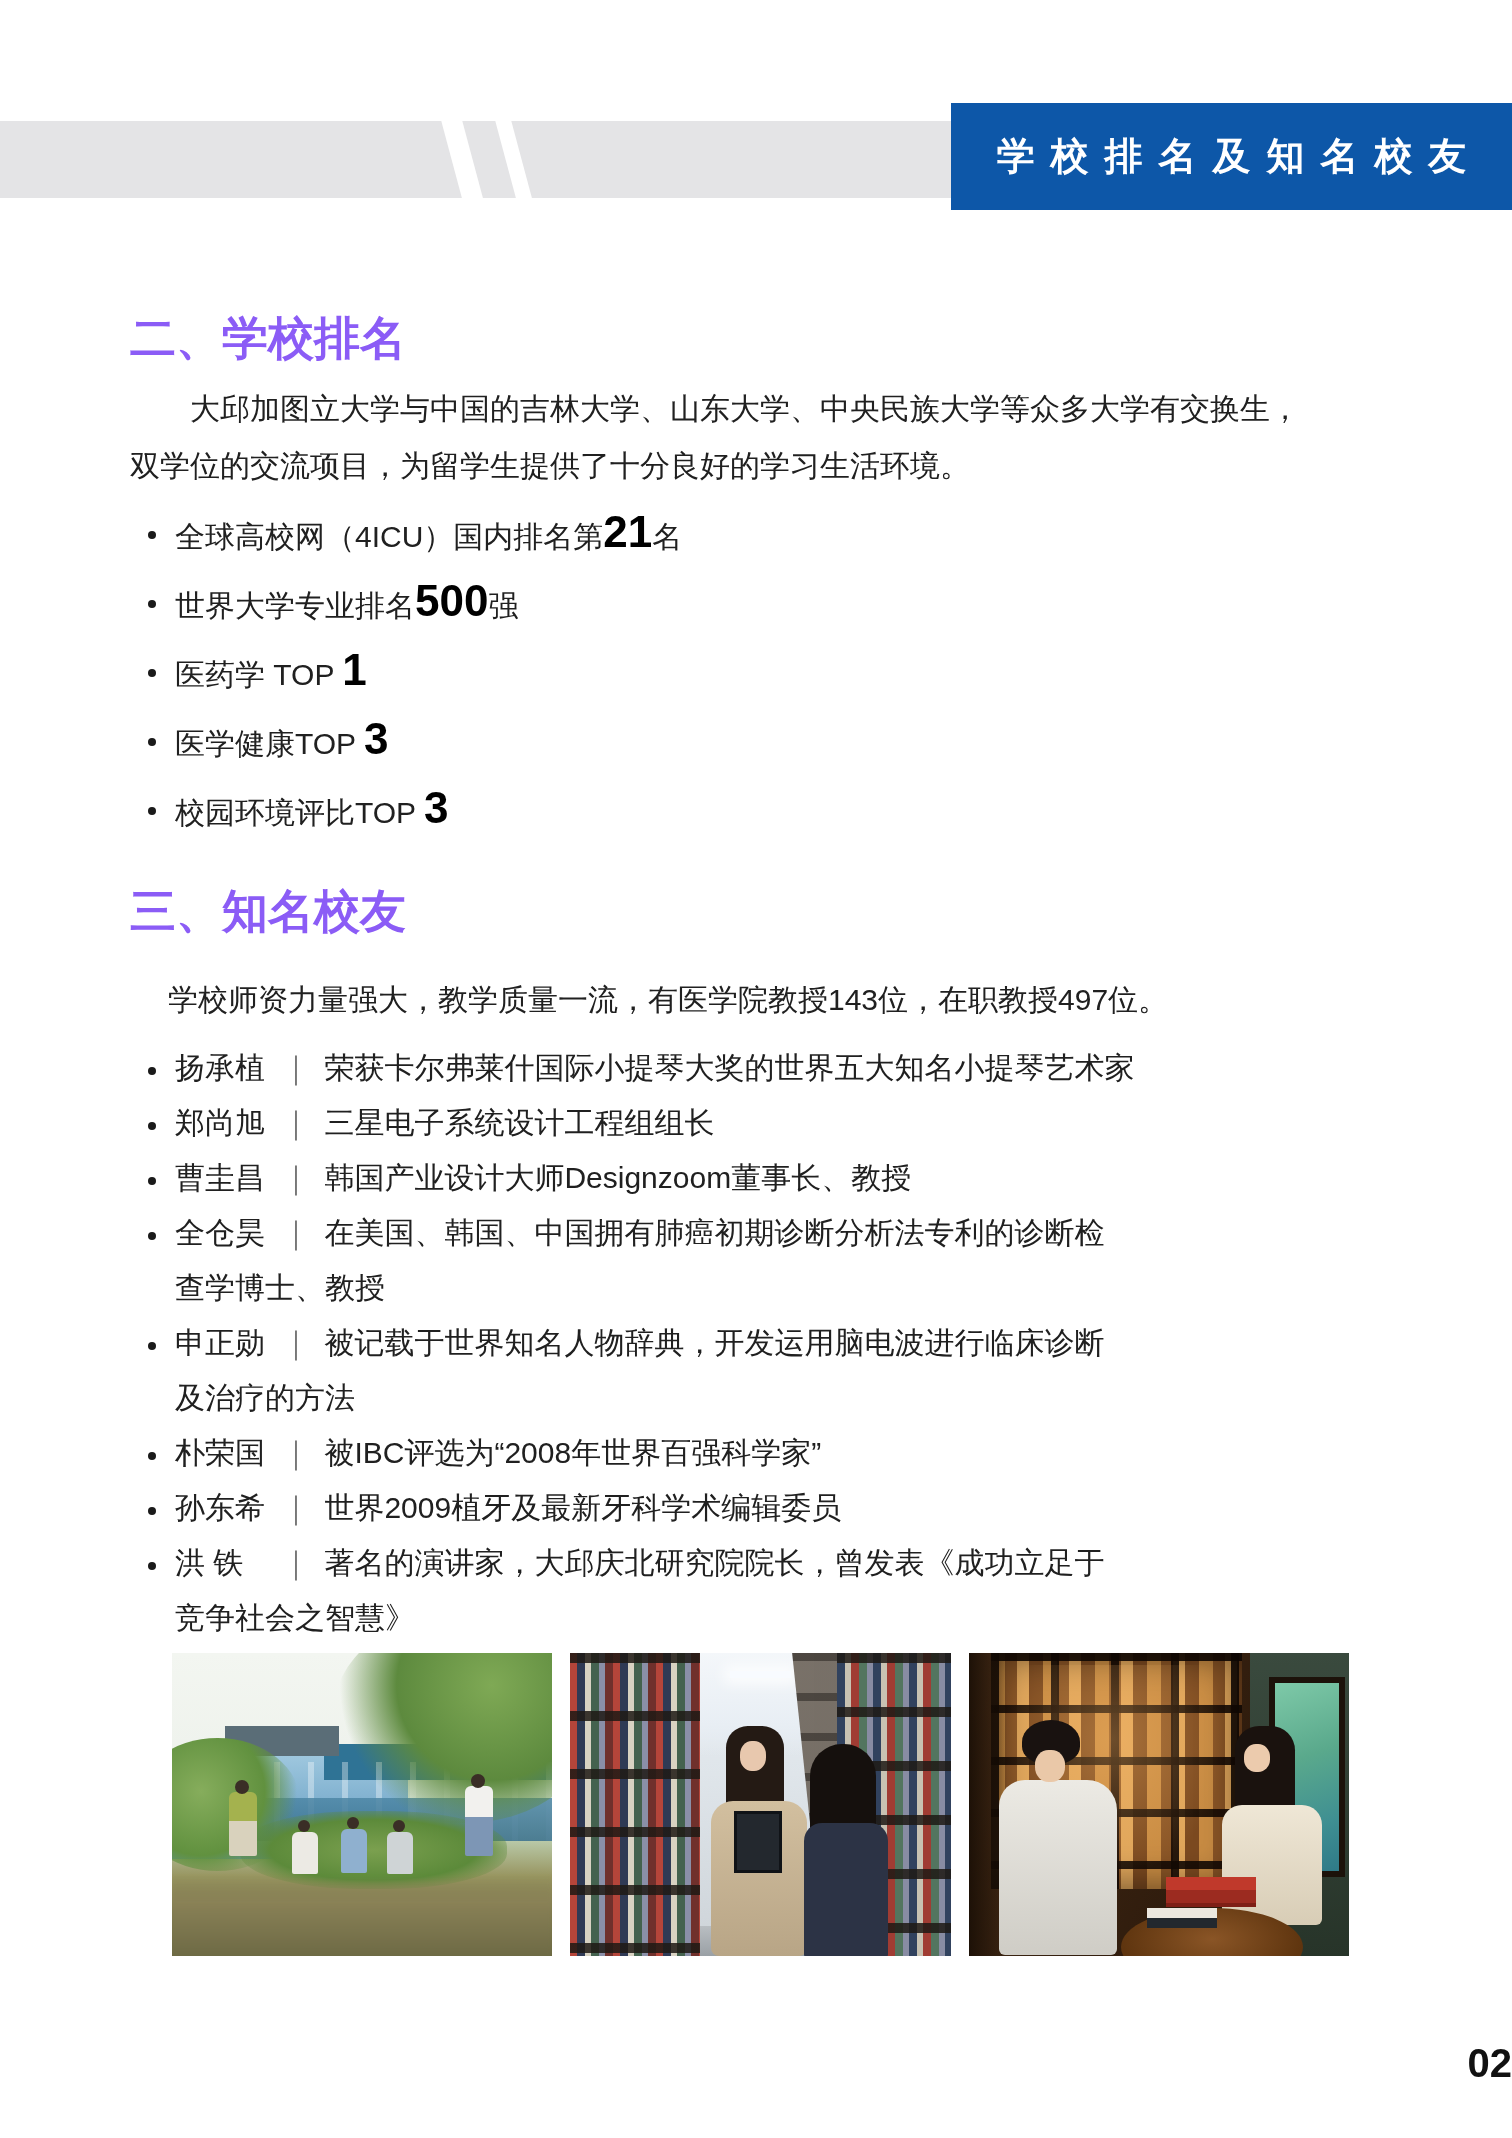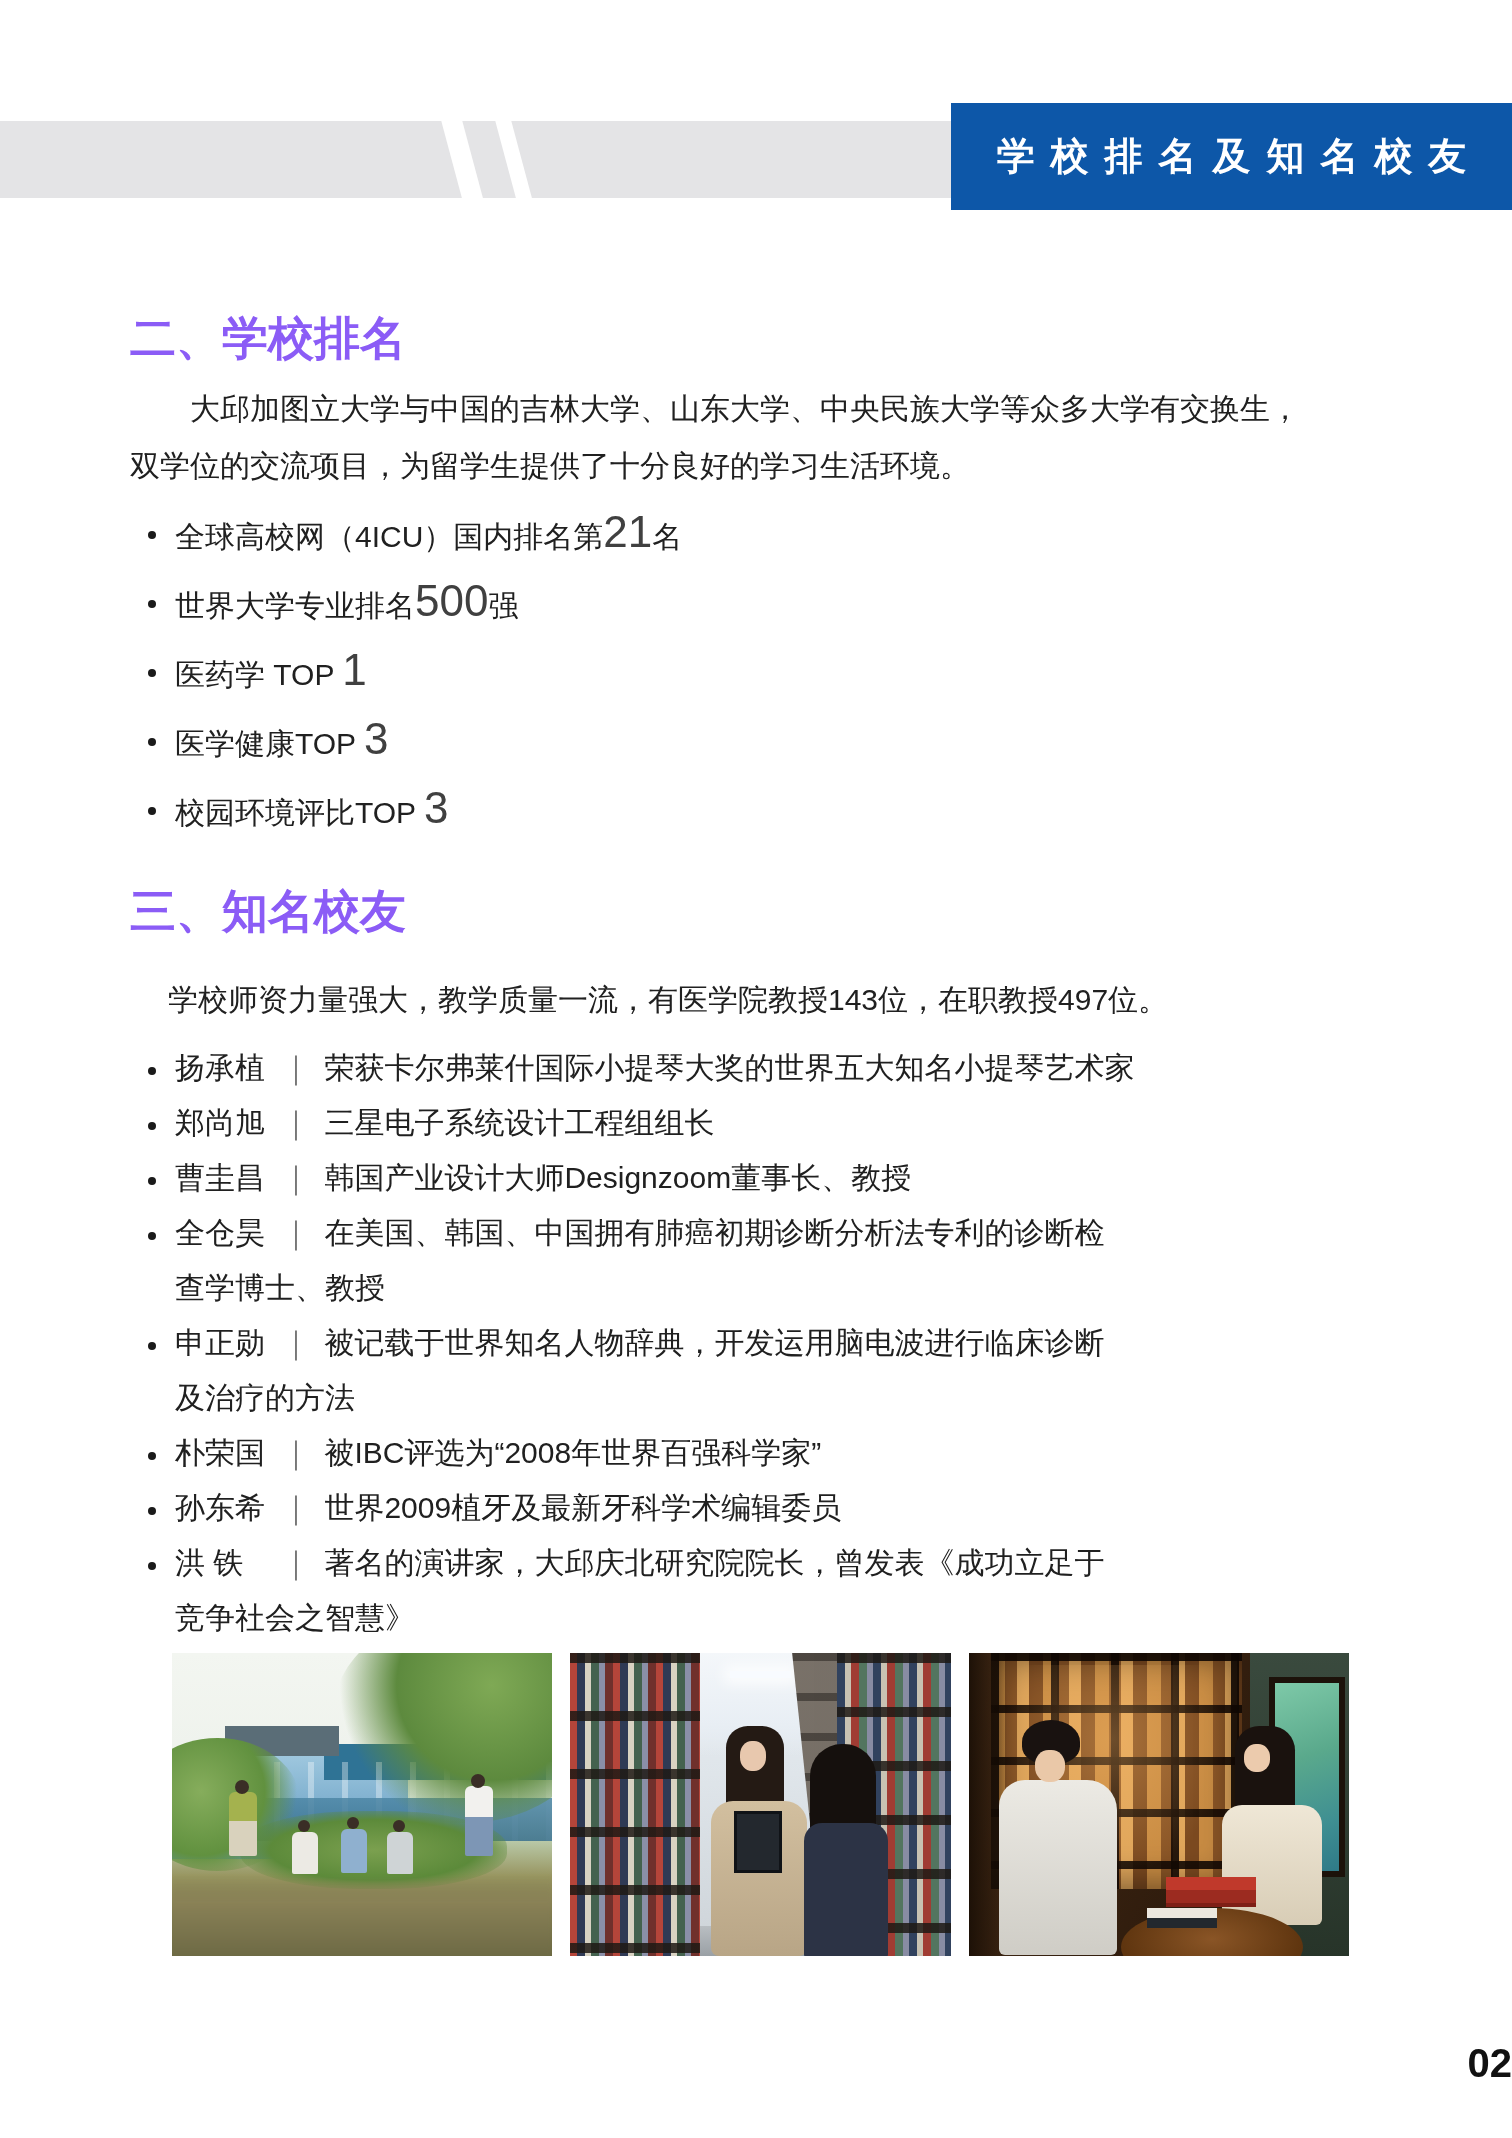--- a/index.html
+++ b/index.html
@@ -36,21 +36,21 @@
   .alumni-intro{
     font-size:30px;line-height:57px;margin:34px 0 0 38px;white-space:pre-line;
   }
   ul.rank-list{list-style:none;margin:6px 0 0 0;padding:0;}
   ul.rank-list li{
     position:relative;padding-left:45px;font-size:30px;line-height:64px;white-space:nowrap;
   }
   .dot{
     position:absolute;left:18px;top:50%;margin-top:-4px;width:8px;height:8px;border-radius:50%;background:#1a1a1a;
   }
-  ul.rank-list .rank-num{color:#404040;font-weight:400;font-size:44px;}
+  ul.rank-list .rank-num{color:#000000;font-weight:700;font-size:44px;}
   ul.alumni-list{list-style:none;margin:12px 0 0 0;padding:0;}
   ul.alumni-list li{
     position:relative;padding-left:45px;font-size:30px;line-height:55px;
   }
   ul.alumni-list .dot{top:27px;margin-top:0;}
   .al-name{display:inline-block;min-width:100px;}
   .al-sep{color:#6f6f6f;margin:0 14px 0 6px;font-weight:400;}
   .al-desc{white-space:pre-line;}
   
   .photo-strip{margin:8px 0 0 42px;width:1177px;height:303px;display:flex;gap:18px;}

